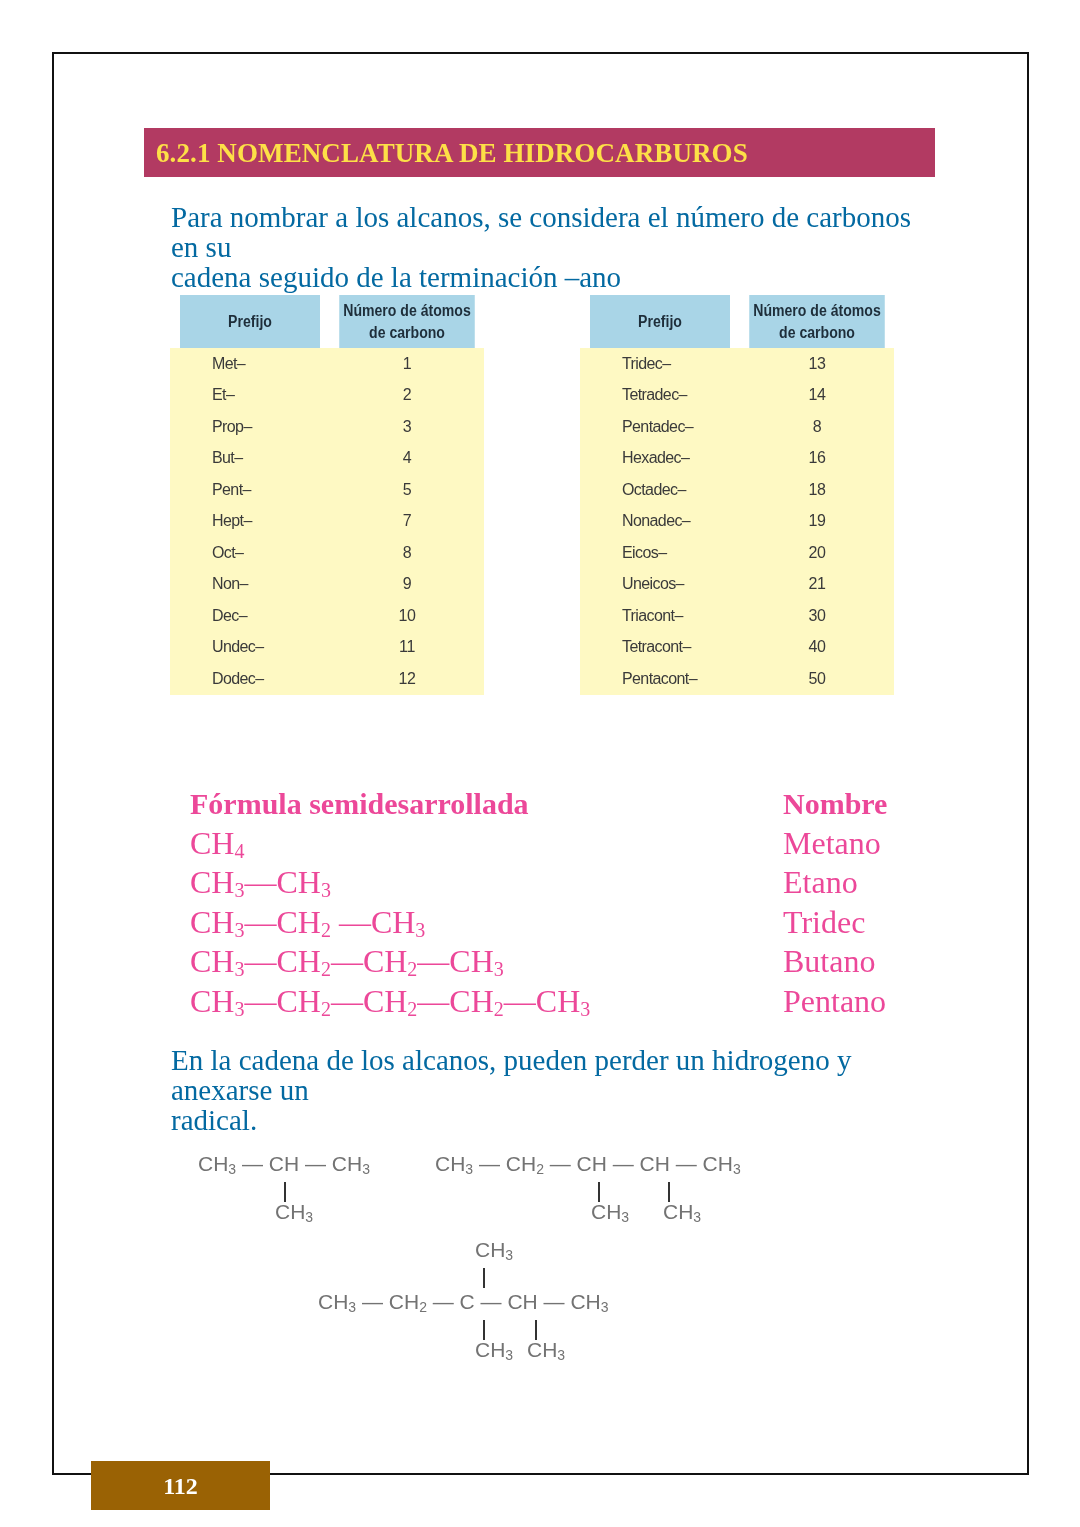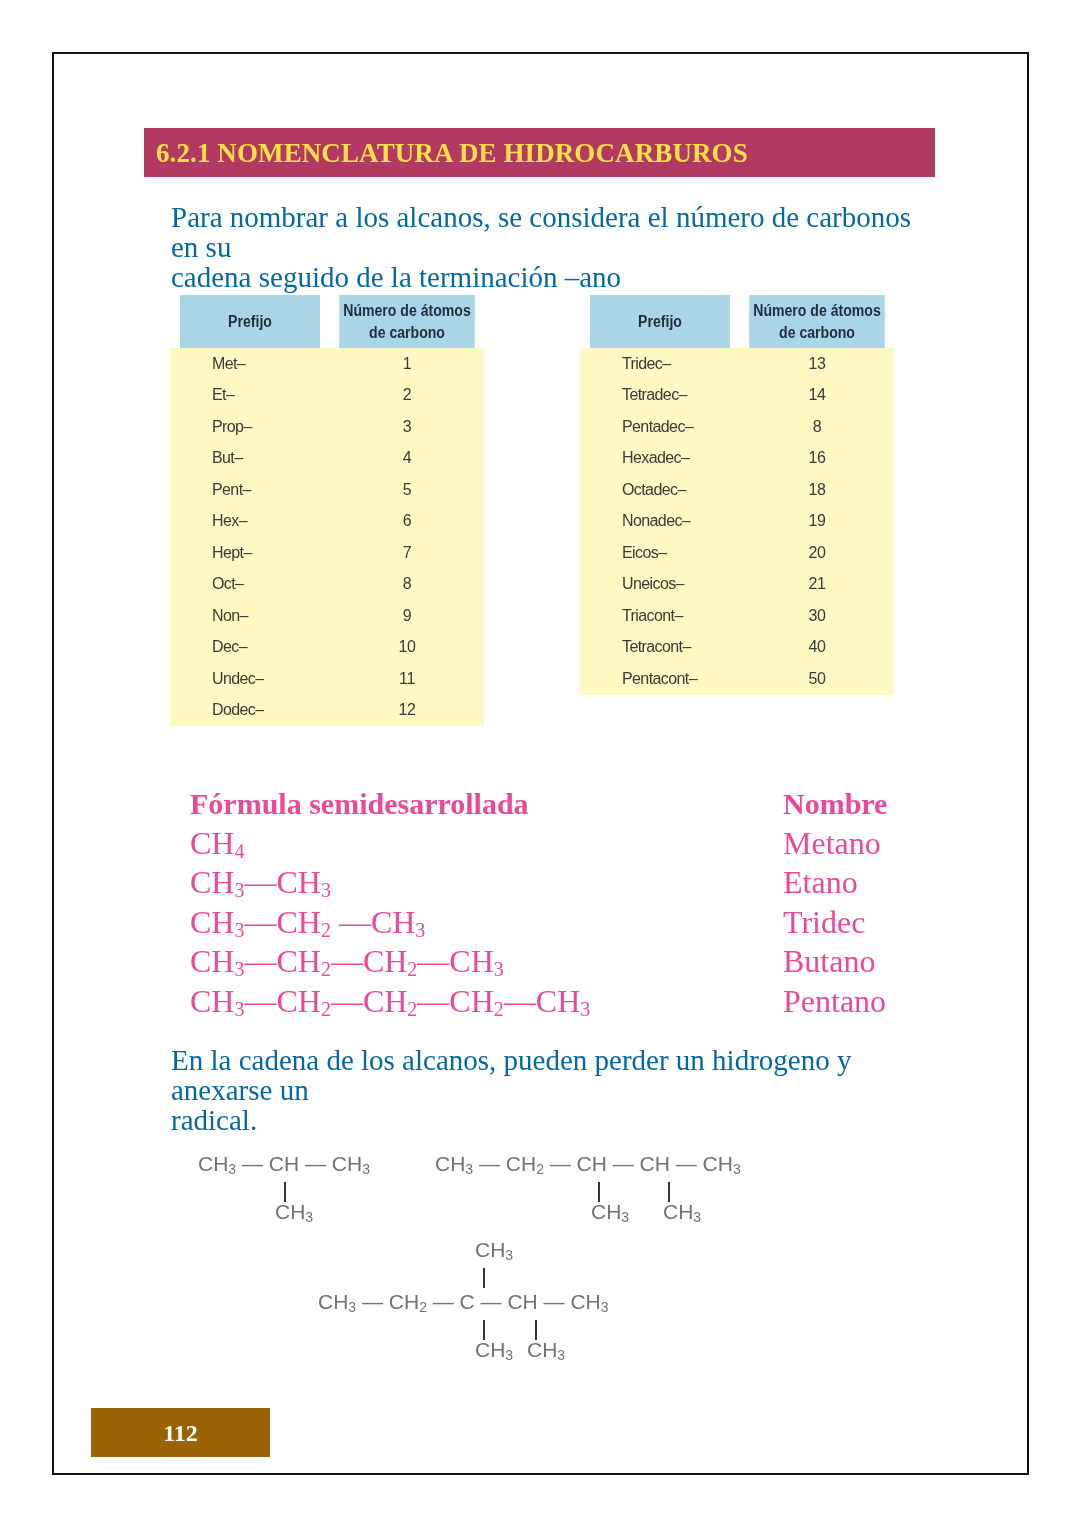--- a/index.html
+++ b/index.html
@@ -26,21 +26,21 @@
   .formula-row .formula { position: absolute; left: 0; white-space: nowrap; }
   .formula-row .name { position: absolute; left: 593px; white-space: nowrap; }
   .formula-head { font-weight: bold; font-size: 30px; }
   .formula sub { font-size: 20px; vertical-align: -4px; line-height: 0; }
 
   .structure { position: absolute; font-family: Liberation Sans, sans-serif; font-size: 21px; color: #737373; }
   .structure .row { position: absolute; white-space: nowrap; }
   .structure sub { font-size: 14px; vertical-align: -3px; line-height: 0; }
   .bond-v { position: absolute; width: 2px; background: #333; }
 
-  .page-number { position: absolute; left: 91px; top: 1408px; width: 179px; height: 49px; background: #9a6204; color: #fff; font-weight: bold; font-size: 24px; line-height: 50px; text-align: center; }
+  .page-number { position: absolute; left: 91px; top: 1461px; width: 179px; height: 49px; background: #9a6204; color: #fff; font-weight: bold; font-size: 24px; line-height: 50px; text-align: center; }
 </style>
 </head>
 <body>
 
 <div class="page-frame"></div>
 
 <div class="section-heading">6.2.1 NOMENCLATURA DE HIDROCARBUROS</div>
 
 <div class="paragraph p1">
   <div>Para nombrar a los alcanos, se considera el número de carbonos en su</div>
@@ -72,24 +72,20 @@
       </tr>
     <tr>
         <td class="c-prefix">But–</td>
         <td class="c-num">4</td>
       </tr>
     <tr>
         <td class="c-prefix">Pent–</td>
         <td class="c-num">5</td>
       </tr>
     <tr>
-        <td class="c-prefix">Hex–</td>
-        <td class="c-num">6</td>
-      </tr>
-    <tr>
         <td class="c-prefix">Hept–</td>
         <td class="c-num">7</td>
       </tr>
     <tr>
         <td class="c-prefix">Oct–</td>
         <td class="c-num">8</td>
       </tr>
     <tr>
         <td class="c-prefix">Non–</td>
         <td class="c-num">9</td>

